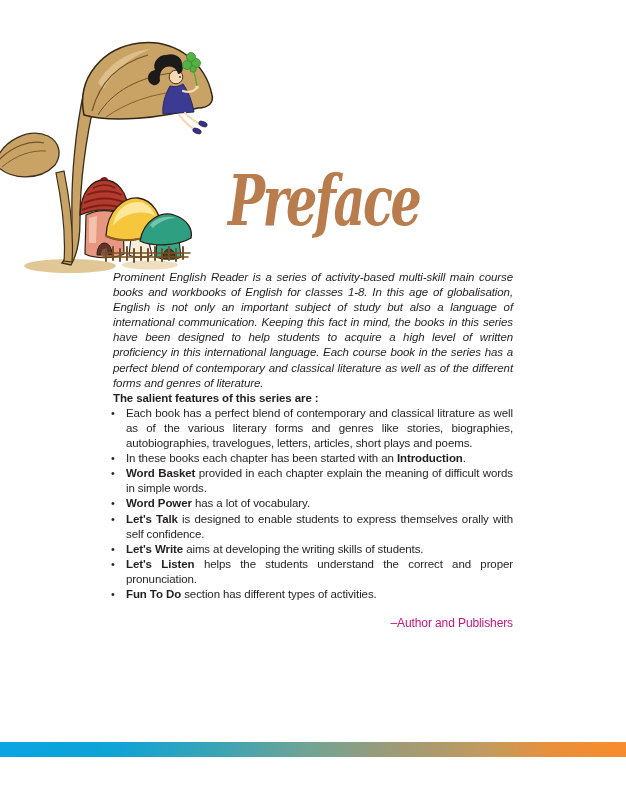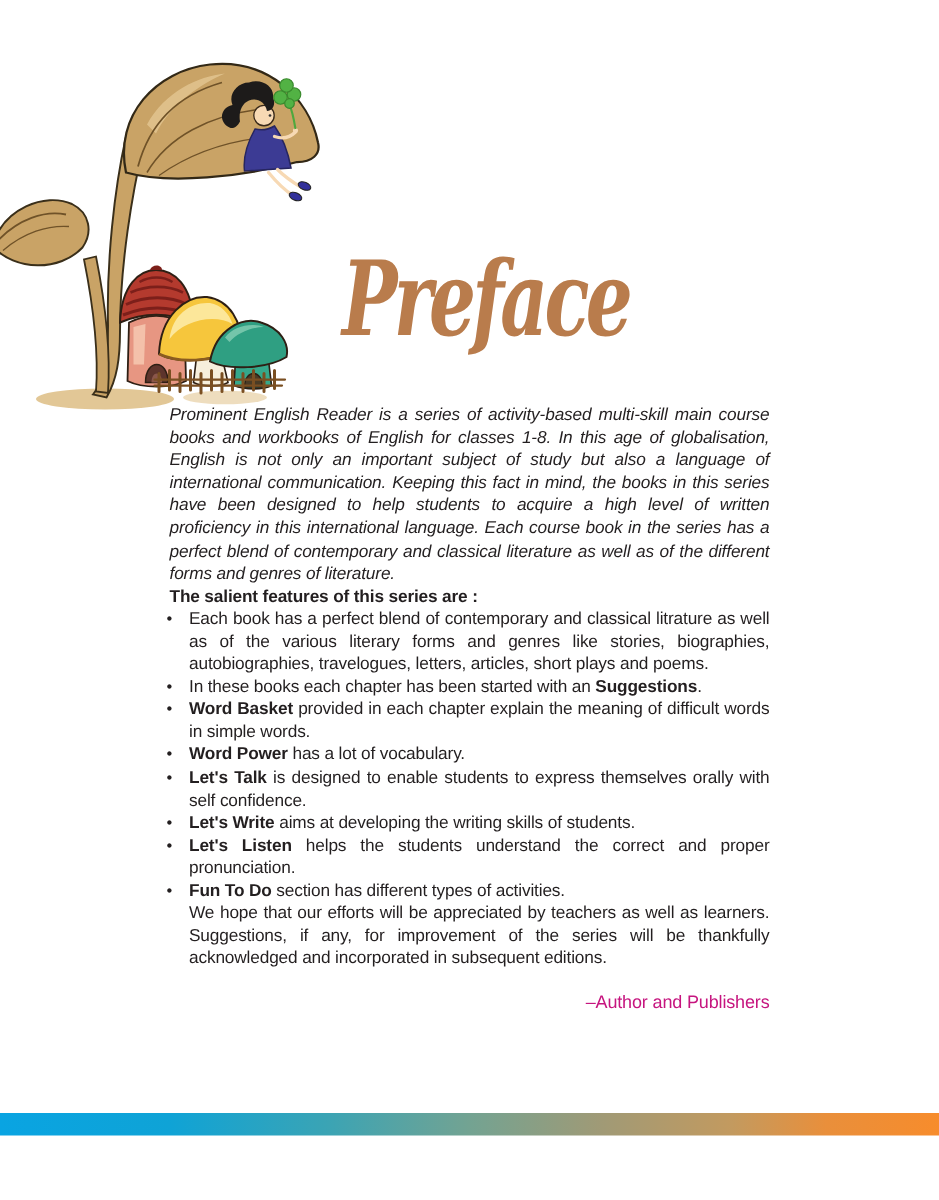--- a/index.html
+++ b/index.html
@@ -119,28 +119,27 @@
   <div class="title">
     <span class="stretch">Preface</span>
   </div>
 
   <div class="content">
     <div class="para">Prominent English Reader is a series of activity-based multi-skill main course books and workbooks of English for classes 1-8. In this age of globalisation, English is not only an important subject of study but also a language of international communication. Keeping this fact in mind, the books in this series have been designed to help students to acquire a high level of written proficiency in this international language. Each course book in the series has a perfect blend of contemporary and classical literature as well as of the different forms and genres of literature.</div>
     <div class="heading">The salient features of this series are :</div>
 
     <div>
       <div class="bullet"><span>Each book has a perfect blend of contemporary and classical litrature as well as of the various literary forms and genres like stories, biographies, autobiographies, travelogues, letters, articles, short plays and poems.</span><b></b><span></span></div>
-      <div class="bullet"><span>In these books each chapter has been started with an </span><b>Suggestions</b><span>.</span></div>
+      <div class="bullet"><span>In these books each chapter has been started with an </span><b>Introduction</b><span>.</span></div>
       <div class="bullet"><span></span><b>Word Basket</b><span> provided in each chapter explain the meaning of difficult words in simple words.</span></div>
       <div class="bullet"><span></span><b>Word Power</b><span> has a lot of vocabulary.</span></div>
       <div class="bullet"><span></span><b>Let's Talk</b><span> is designed to enable students to express themselves orally with self confidence.</span></div>
       <div class="bullet"><span></span><b>Let's Write</b><span> aims at developing the writing skills of students.</span></div>
       <div class="bullet"><span></span><b>Let's Listen</b><span> helps the students understand the correct and proper pronunciation.</span></div>
       <div class="bullet"><span></span><b>Fun To Do</b><span> section has different types of activities.</span></div>
     </div>
 
-    <div class="closing">We hope that our efforts will be appreciated by teachers as well as learners. Suggestions, if any, for improvement of the series will be thankfully acknowledged and incorporated in subsequent editions.</div>
     <div class="signature">–Author and Publishers</div>
   </div>
 
   <div class="footer-bar"></div>
 
 </div>
 
 </body></html>

